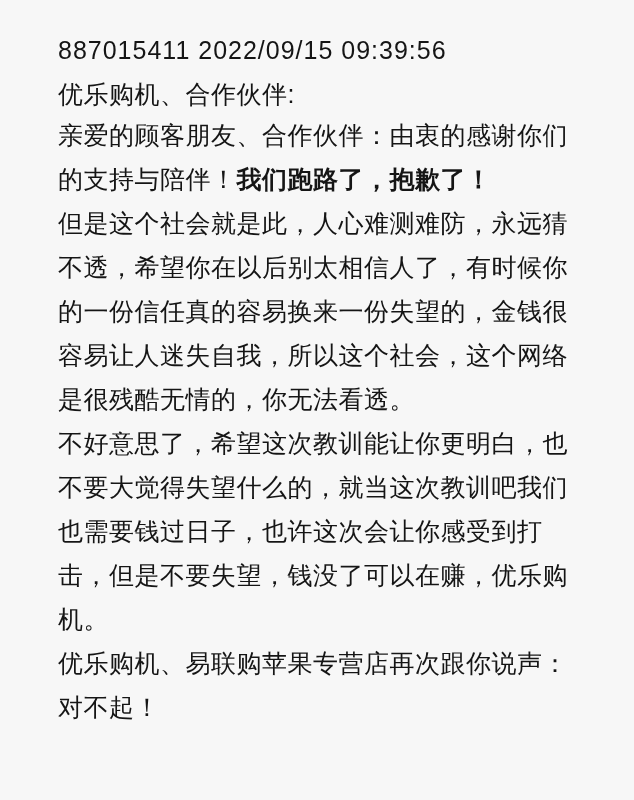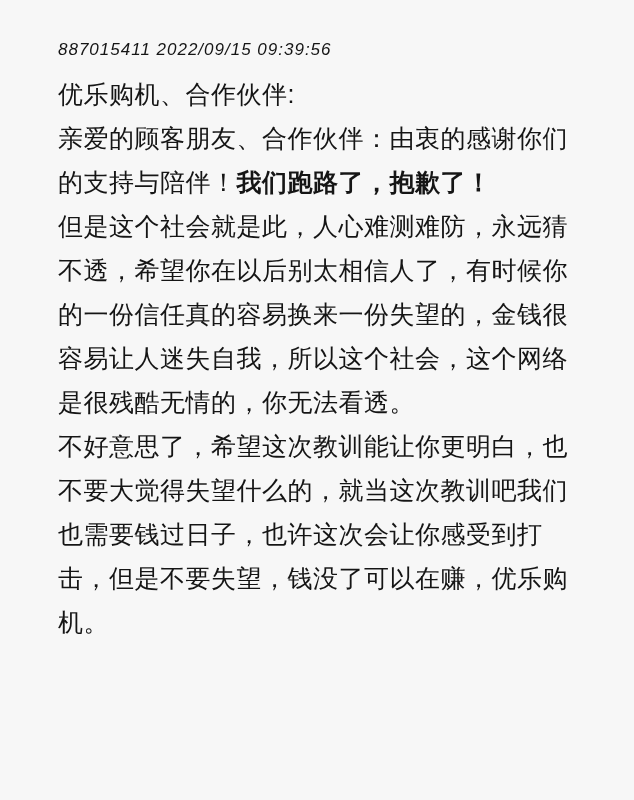--- a/index.html
+++ b/index.html
@@ -23,26 +23,26 @@
   }
   .line {
     font-size: 25px;
     line-height: 44px;
     letter-spacing: 0.5px;
     color: #151515;
     white-space: pre-wrap;
     word-break: break-all;
   }
   .line.meta {
-    font-size: 17px;
+    font-size: 25px;
     letter-spacing: 1px;
-    font-style: italic;
   }
   .para {
     margin: 0;
+    font-family: Liberation Mono, monospace;
   }
   .mixed {
     font-size: 25px;
     line-height: 44px;
     letter-spacing: 0.5px;
     color: #151515;
   }
   .mixed .strong {
     font-weight: bold;
   }
@@ -57,14 +57,15 @@
   <div class="line">优乐购机、合作伙伴:</div>
 
   <p class="para mixed">
     <span>亲爱的顾客朋友、合作伙伴：由衷的感谢你们的支持与陪伴！</span><span class="strong">我们跑路了，抱歉了！</span>
   </p>
 
   <p class="para line">但是这个社会就是此，人心难测难防，永远猜不透，希望你在以后别太相信人了，有时候你的一份信任真的容易换来一份失望的，金钱很容易让人迷失自我，所以这个社会，这个网络是很残酷无情的，你无法看透。</p>
 
   <p class="para line">不好意思了，希望这次教训能让你更明白，也不要大觉得失望什么的，就当这次教训吧我们也需要钱过日子，也许这次会让你感受到打击，但是不要失望，钱没了可以在赚，优乐购机。</p>
 
+  <p class="para line">优乐购机、易联购苹果专营店再次跟你说声：对不起！</p>
 
 </div>
 
 </body></html>

